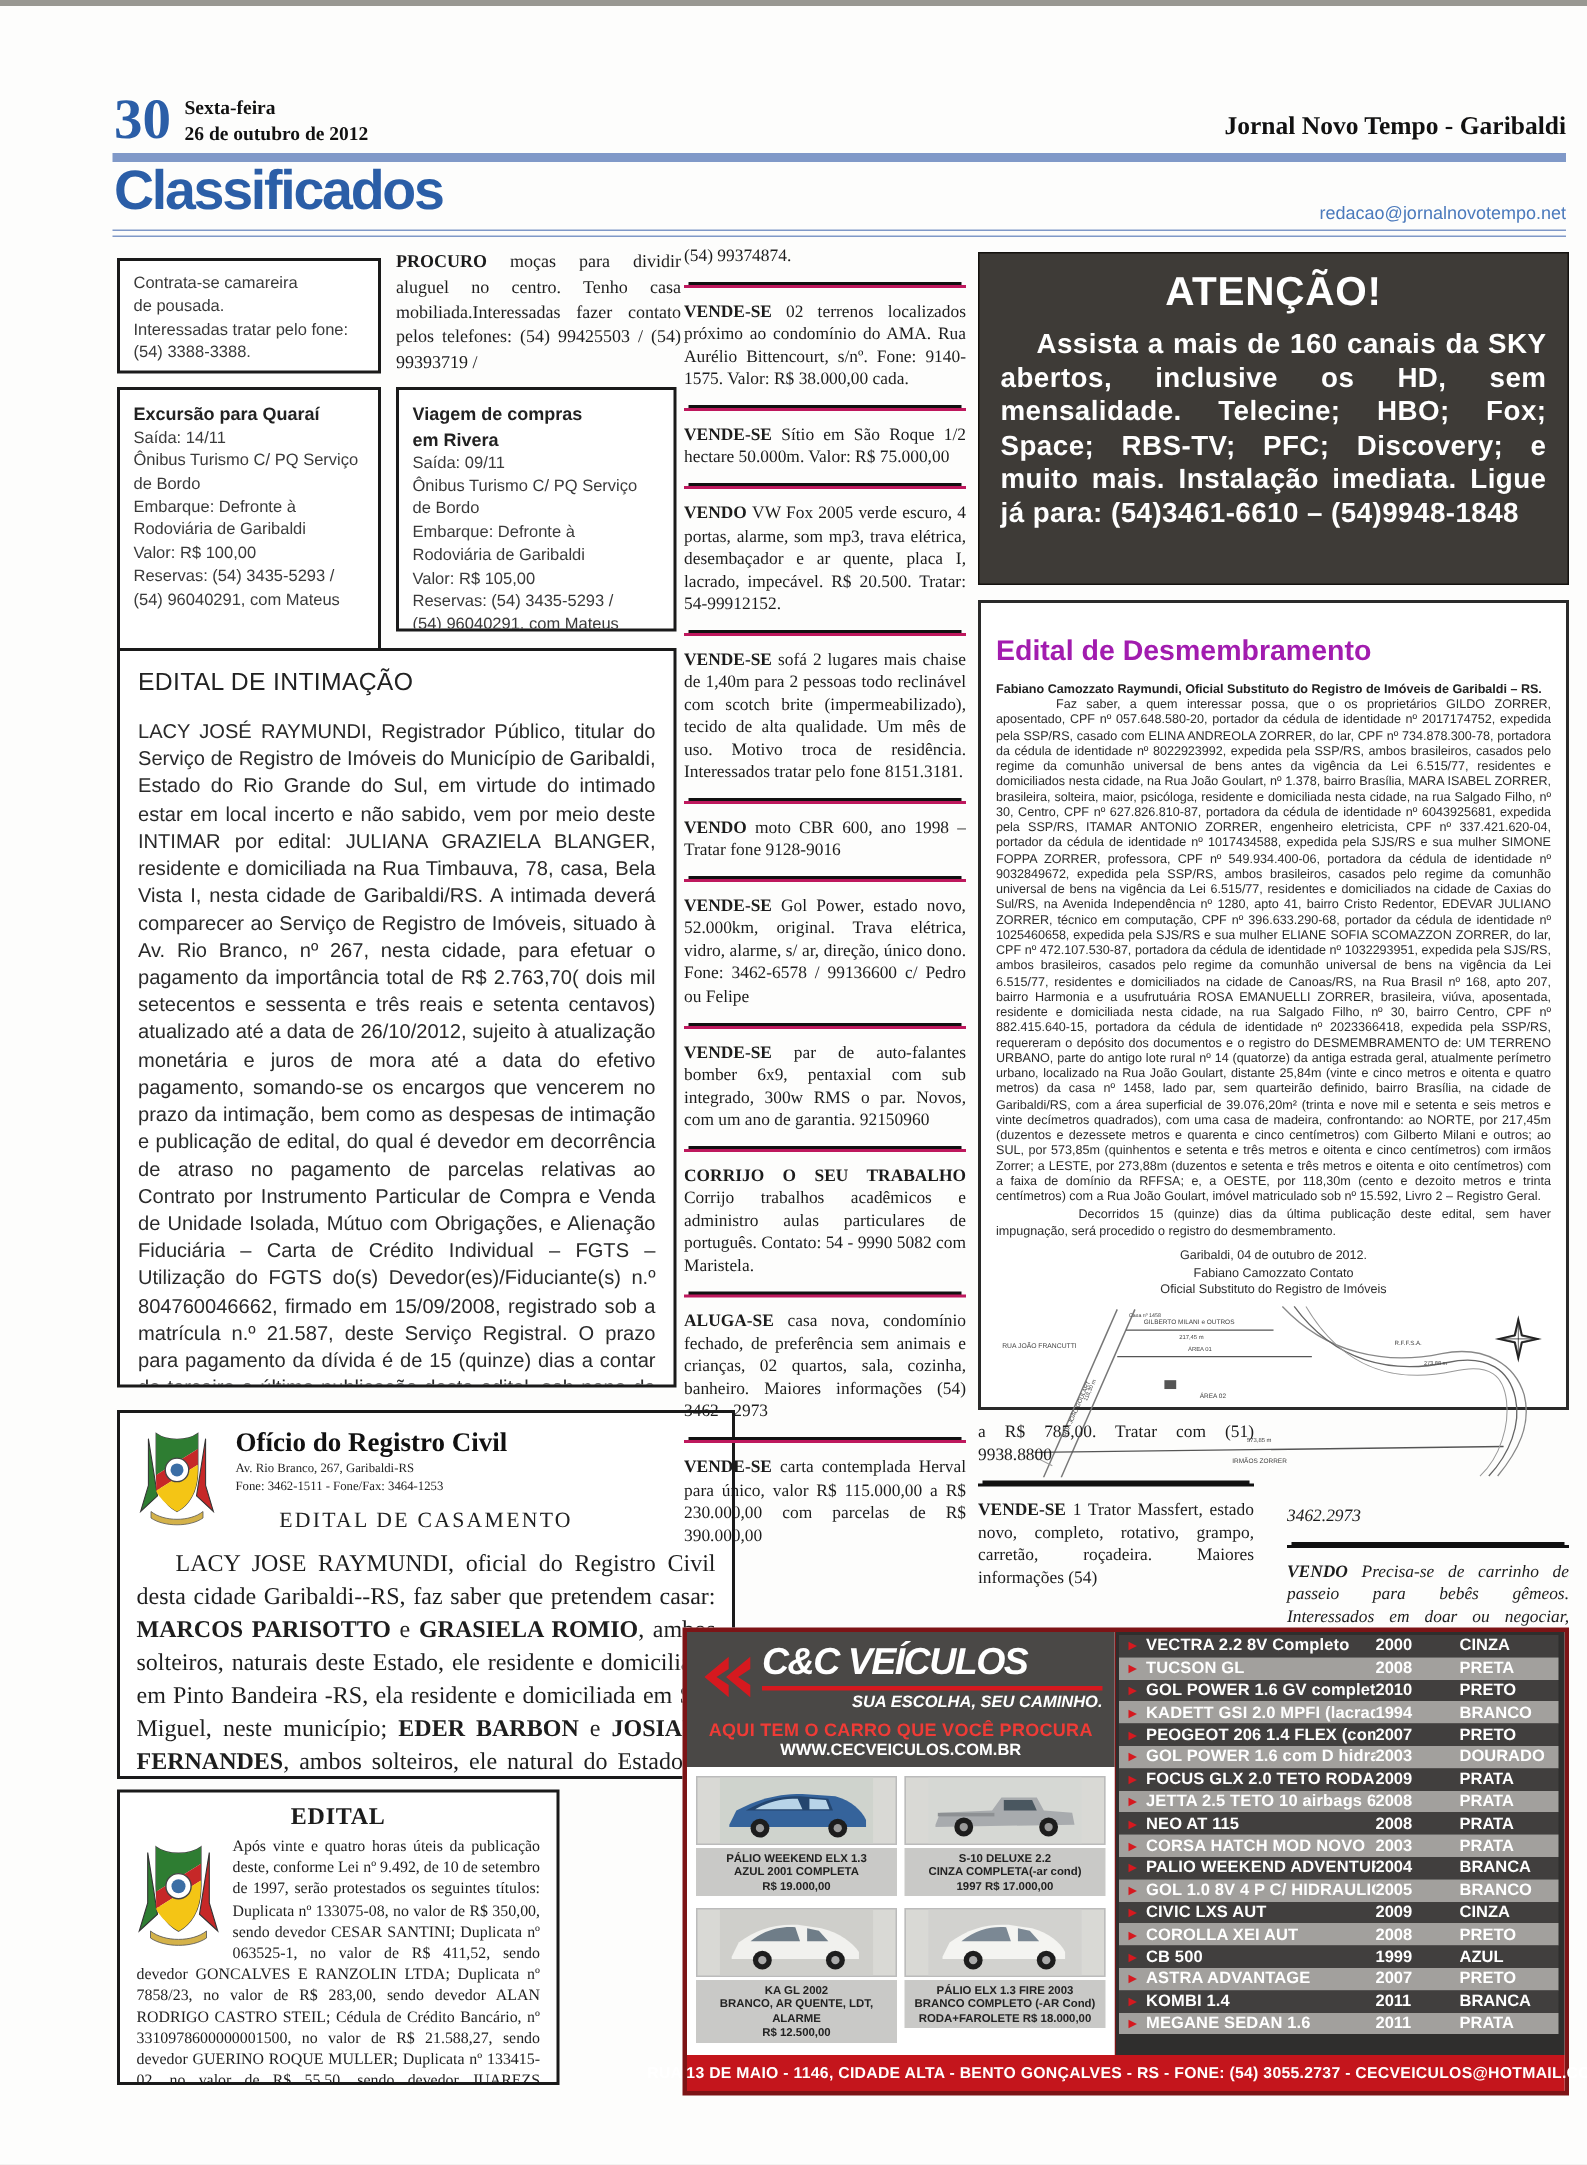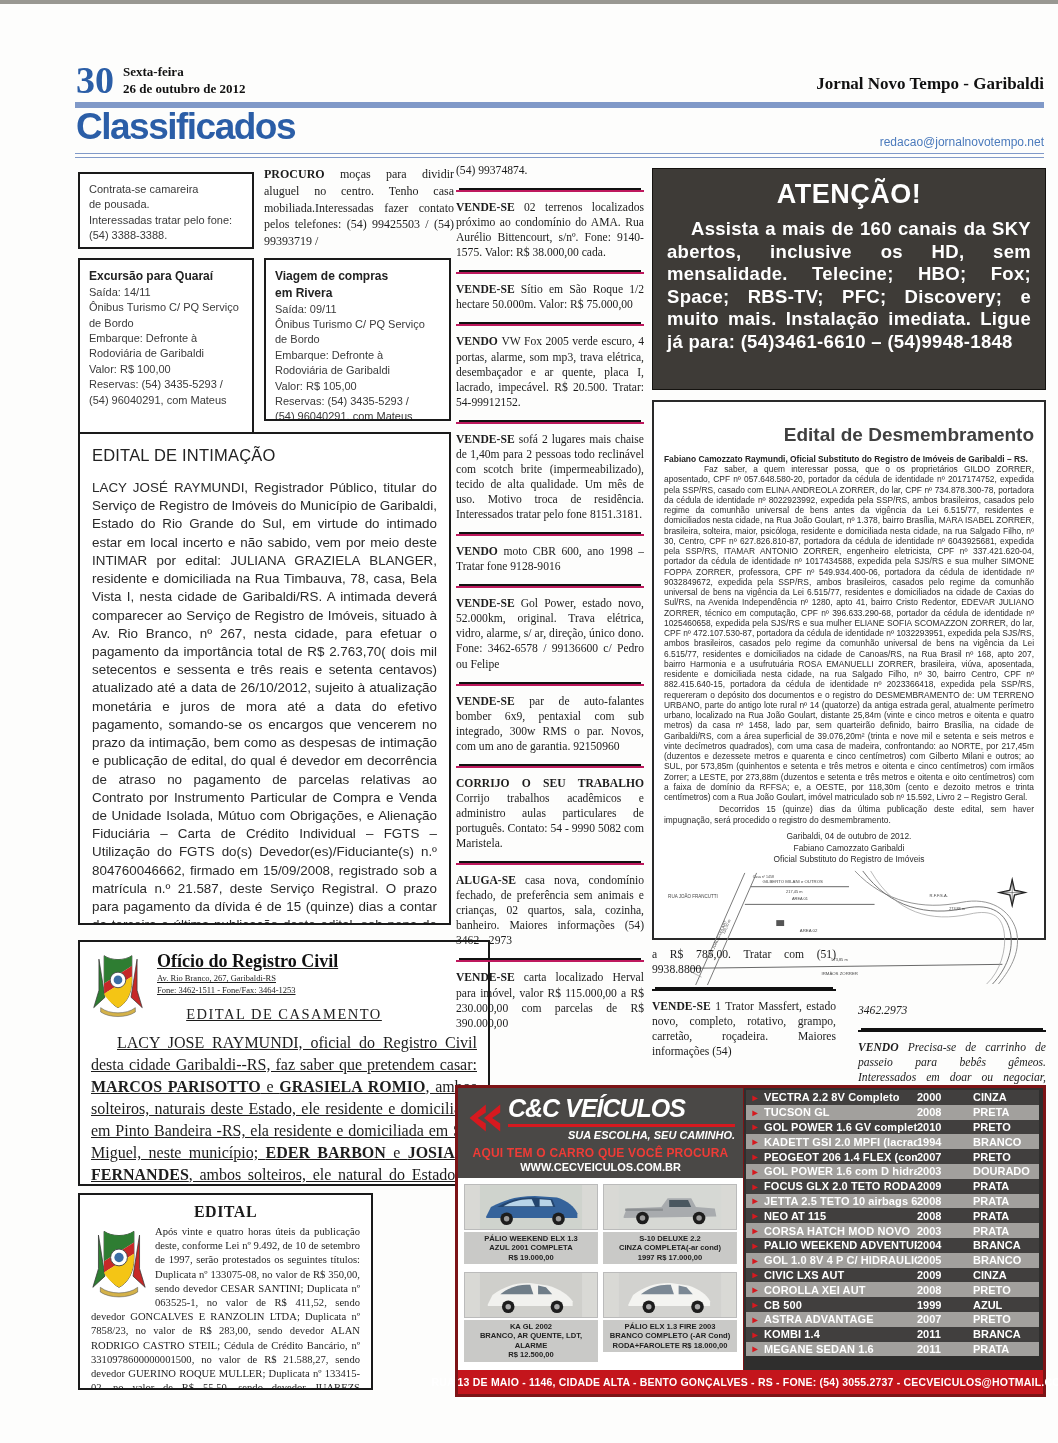--- a/index.html
+++ b/index.html
@@ -34,21 +34,21 @@
   .procuro { left:264px; top:166px; width:190px; font-size:12px; line-height:1.4; }
   .lead { font-weight:700; }
   .lead:not(:empty)::after { content:" "; }
 
   
   .intimacao { left:78px; top:432px; width:373px; height:493px; padding:12px 12px; font-family:"Liberation Sans",sans-serif; }
   .intimacao h2 { font:400 16.5px "Liberation Sans",sans-serif; color:#222; margin-bottom:14px; letter-spacing:.2px; }
   .intimacao p { font-size:13.4px; line-height:1.36; text-align:justify; color:#2a2a2a; }
 
   
-  .registro { left:78px; top:940px; width:412px; height:246px; padding:9px 11px;text-decoration:underline; }
+  .registro { left:78px; top:940px; width:412px; height:246px; padding:9px 11px; }
   .crest { position:absolute; left:12px; top:10px; width:52px; height:68px; }
   .registro .rtitle { margin-left:66px; font:700 18px "Liberation Serif",serif; color:#111; }
   .registro .raddr { margin-left:66px; font-size:8.5px; color:#222; line-height:1.45; }
   .registro .rsub { text-align:center; font-size:14.5px; letter-spacing:1.5px; margin-top:9px; color:#222; }
   .registro .rbody { margin-top:9px; font-size:16px; line-height:1.38; text-align:justify; text-indent:26px; color:#1e1e1e; }
   .registro .rlegal { margin-top:2px; font-size:10.8px; text-align:center; color:#1e1e1e; }
   .registro .rdate { margin-top:8px; font-size:10.6px; text-align:right; line-height:1.4; color:#1e1e1e; }
   .seg-b { font-weight:700; }
 
   
@@ -69,21 +69,21 @@
 
   
   .skyad { left:652px; top:168px; width:394px; height:222px; background:#3e3b37; border:1px solid #14120f;
            color:#fff; font-family:"Liberation Sans",sans-serif; padding:10px 14px; }
   .skyad h2 { text-align:center; font-size:27px; font-weight:700; letter-spacing:.5px; margin-bottom:8px; }
   .skyad p { font-size:18.5px; font-weight:700; line-height:1.22; text-align:justify; letter-spacing:.3px; text-indent:24px; }
 
   
   .desm { left:652px; top:400px; width:394px; height:540px; border:2px solid #2a2a2a; background:#fff;
           padding:8px 10px; font-family:"Liberation Sans",sans-serif; }
-  .desm h2 { text-align:right; font:700 19px "Liberation Sans",sans-serif; margin:14px 0 8px; color:#404040; }
+  .desm h2 { text-align:left; font:700 19px "Liberation Sans",sans-serif; margin:14px 0 8px; color:#a21caf; }
   .desm .dintro { font-size:8.4px; font-weight:700; color:#222; }
   .desm .dbody { font-size:8.4px; line-height:1.22; text-align:justify; color:#2c2c2c; text-indent:40px; }
   .desm .dclose { font-size:8.4px; line-height:1.25; text-align:justify; color:#2c2c2c; text-indent:55px; margin-top:2px; }
   .desm .ddate { margin-top:6px; text-align:center; font-size:8.4px; line-height:1.35; color:#2c2c2c; }
   .mapwrap { margin-top:4px; }
   .mapwrap svg { width:372px; height:116px; display:block; }
   .mapwrap text { font-family:"Liberation Sans",sans-serif; fill:#444; }
 
   
   .cec { left:455px; top:1085px; width:591px; height:312px; border:3px solid #7d1416; background:#fff;
@@ -218,36 +218,36 @@
       <p class="ad"><b class="lead">VENDO</b><span>moto CBR 600, ano 1998 – Tratar fone 9128-9016</span></p>
 
       <p class="ad"><b class="lead">VENDE-SE</b><span>Gol Power, estado novo, 52.000km, original. Trava elétrica, vidro, alarme, s/ ar, direção, único dono. Fone: 3462-6578 / 99136600 c/ Pedro ou Felipe</span></p>
 
       <p class="ad"><b class="lead">VENDE-SE</b><span>par de auto-falantes bomber 6x9, pentaxial com sub integrado, 300w RMS o par. Novos, com um ano de garantia. 92150960</span></p>
 
       <p class="ad"><b class="lead">CORRIJO O SEU TRABALHO</b><span>Corrijo trabalhos acadêmicos e administro aulas particulares de português. Contato: 54 - 9990 5082 com Maristela.</span></p>
 
       <p class="ad"><b class="lead">ALUGA-SE</b><span>casa nova, condomínio fechado, de preferência sem animais e crianças, 02 quartos, sala, cozinha, banheiro. Maiores informações (54) 3462 - 2973</span></p>
 
-      <p class="ad"><b class="lead">VENDE-SE</b><span>carta localizado Herval para imóvel, valor R$ 115.000,00 a R$ 230.000,00 com parcelas de R$ 390.000,00</span></p>
+      <p class="ad"><b class="lead">VENDE-SE</b><span>carta contemplada Herval para único, valor R$ 115.000,00 a R$ 230.000,00 com parcelas de R$ 390.000,00</span></p>
     </div>
 
   <div class="abs skyad">
     <h2>ATENÇÃO!</h2>
     <p>Assista a mais de 160 canais da SKY abertos, inclusive os HD, sem mensalidade. Telecine; HBO; Fox; Space; RBS-TV; PFC; Discovery; e muito mais. Instalação imediata. Ligue já para: (54)3461-6610 – (54)9948-1848</p>
   </div>
 
   <div class="abs desm">
     <h2>Edital de Desmembramento</h2>
     <div class="dintro">Fabiano Camozzato Raymundi, Oficial Substituto do Registro de Imóveis de Garibaldi – RS.</div>
     <p class="dbody">Faz saber, a quem interessar possa, que o os proprietários GILDO ZORRER, aposentado, CPF nº 057.648.580-20, portador da cédula de identidade nº 2017174752, expedida pela SSP/RS, casado com ELINA ANDREOLA ZORRER, do lar, CPF nº 734.878.300-78, portadora da cédula de identidade nº 8022923992, expedida pela SSP/RS, ambos brasileiros, casados pelo regime da comunhão universal de bens antes da vigência da Lei 6.515/77, residentes e domiciliados nesta cidade, na Rua João Goulart, nº 1.378, bairro Brasília, MARA ISABEL ZORRER, brasileira, solteira, maior, psicóloga, residente e domiciliada nesta cidade, na rua Salgado Filho, nº 30, Centro, CPF nº 627.826.810-87, portadora da cédula de identidade nº 6043925681, expedida pela SSP/RS, ITAMAR ANTONIO ZORRER, engenheiro eletricista, CPF nº 337.421.620-04, portador da cédula de identidade nº 1017434588, expedida pela SJS/RS e sua mulher SIMONE FOPPA ZORRER, professora, CPF nº 549.934.400-06, portadora da cédula de identidade nº 9032849672, expedida pela SSP/RS, ambos brasileiros, casados pelo regime da comunhão universal de bens na vigência da Lei 6.515/77, residentes e domiciliados na cidade de Caxias do Sul/RS, na Avenida Independência nº 1280, apto 41, bairro Cristo Redentor, EDEVAR JULIANO ZORRER, técnico em computação, CPF nº 396.633.290-68, portador da cédula de identidade nº 1025460658, expedida pela SJS/RS e sua mulher ELIANE SOFIA SCOMAZZON ZORRER, do lar, CPF nº 472.107.530-87, portadora da cédula de identidade nº 1032293951, expedida pela SJS/RS, ambos brasileiros, casados pelo regime da comunhão universal de bens na vigência da Lei 6.515/77, residentes e domiciliados na cidade de Canoas/RS, na Rua Brasil nº 168, apto 207, bairro Harmonia e a usufrutuária ROSA EMANUELLI ZORRER, brasileira, viúva, aposentada, residente e domiciliada nesta cidade, na rua Salgado Filho, nº 30, bairro Centro, CPF nº 882.415.640-15, portadora da cédula de identidade nº 2023366418, expedida pela SSP/RS, requereram o depósito dos documentos e o registro do DESMEMBRAMENTO de: UM TERRENO URBANO, parte do antigo lote rural nº 14 (quatorze) da antiga estrada geral, atualmente perímetro urbano, localizado na Rua João Goulart, distante 25,84m (vinte e cinco metros e oitenta e quatro metros) da casa nº 1458, lado par, sem quarteirão definido, bairro Brasília, na cidade de Garibaldi/RS, com a área superficial de 39.076,20m² (trinta e nove mil e setenta e seis metros e vinte decímetros quadrados), com uma casa de madeira, confrontando: ao NORTE, por 217,45m (duzentos e dezessete metros e quarenta e cinco centímetros) com Gilberto Milani e outros; ao SUL, por 573,85m (quinhentos e setenta e três metros e oitenta e cinco centímetros) com irmãos Zorrer; a LESTE, por 273,88m (duzentos e setenta e três metros e oitenta e oito centímetros) com a faixa de domínio da RFFSA; e, a OESTE, por 118,30m (cento e dezoito metros e trinta centímetros) com a Rua João Goulart, imóvel matriculado sob nº 15.592, Livro 2 – Registro Geral.</p>
     <p class="dclose">Decorridos 15 (quinze) dias da última publicação deste edital, sem haver impugnação, será procedido o registro do desmembramento.</p>
     <div class="ddate">
       <div>Garibaldi, 04 de outubro de 2012.</div>
-      <div>Fabiano Camozzato Garibaldi</div>
+      <div>Fabiano Camozzato Contato</div>
       <div>Oficial Substituto do Registro de Imóveis</div>
     </div>
     <div class="mapwrap">
       <svg viewBox="0 0 374 118">
 
         <line x1="30" y1="118" x2="80" y2="4" stroke="#777" stroke-width="1"></line>
         <line x1="42" y1="118" x2="92" y2="4" stroke="#777" stroke-width="1"></line>
         <line x1="24" y1="104" x2="36" y2="110" stroke="#999" stroke-width="0.7"></line>
 
         <line x1="86" y1="18" x2="186" y2="18" stroke="#555" stroke-width="0.9"></line>

